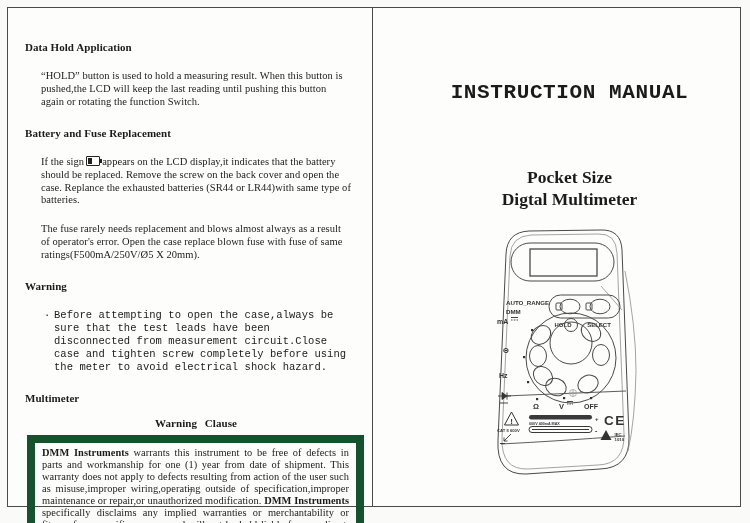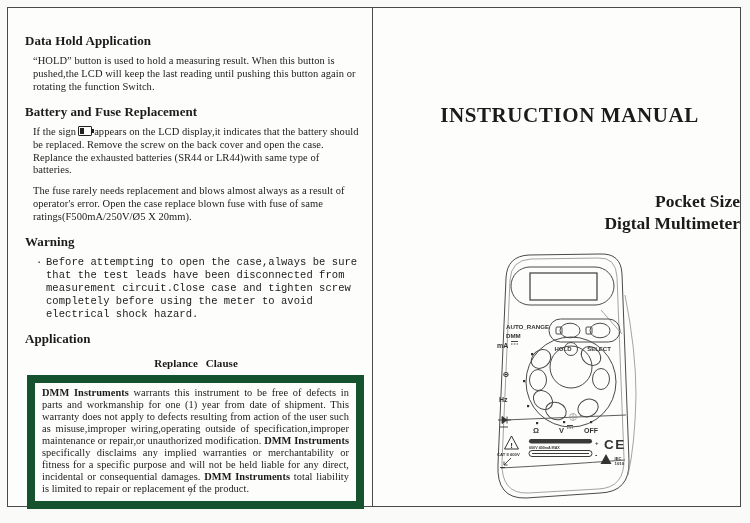--- a/index.html
+++ b/index.html
@@ -15,22 +15,22 @@
     display:flex;box-sizing:border-box;
   }
   
   .left-page{
     width:365px;border-right:1px solid #4a4a4a;box-sizing:border-box;
     padding:15px 5px 0 17px;position:relative;
     font-size:10.5px;line-height:12.9px;letter-spacing:0.05px;
   }
   .sec{margin-top:11px;}
   .sec.first{margin-top:0;}
-  .sec h4{font-size:13px;line-height:13px;margin:11px 0 1px 0;}
-  .sec p{margin:8px;}
+  .sec h4{font-size:11px;line-height:13px;margin:18px 0 1px 0;}
+  .sec p{margin:16px;}
   .para-gap{margin-top:11px;}
   .bullet{padding-left:13px;text-indent:-10px;margin:0;font-family:Liberation Mono, monospace;}
   .bullet .dot{display:inline-block;width:10px;text-indent:0;text-align:left;}
   .battery-ico{
     display:inline-block;vertical-align:-1px;width:12px;height:8px;
     border:1px solid #222;border-radius:1px;position:relative;margin:0 2px;
   }
   .battery-ico::after{
     content:"";position:absolute;right:-3px;top:2px;width:2px;height:4px;background:#222;
   }
@@ -44,25 +44,25 @@
     margin:5px 3px 0 2px;border:8px solid #14532d;padding:4px 7px 6px 7px;
     font-size:10.4px;line-height:12px;text-align:justify;
   }
   .warranty-box .b{font-weight:bold;}
   .pageno{
     position:absolute;left:180px;bottom:6px;font-size:10px;color:#555;
   }
   
   .right-page{flex:1;position:relative;box-sizing:border-box;}
   .rp-title{
-    margin-top:95px;padding-left:26px;text-align:center;
-    font-size:21px;font-weight:700;letter-spacing:0.6px;white-space:nowrap;
+    margin-top:73px;padding-left:26px;text-align:center;
+    font-size:21px;font-weight:700;letter-spacing:0.6px;white-space:nowrap;font-family:Liberation Mono, monospace;
   }
   .rp-sub{
-    margin-top:62px;padding-left:26px;text-align:right;
+    margin-top:62px;padding-left:26px;text-align:center;
     font-size:17.5px;font-weight:700;line-height:22px;
   }
   .meter{display:block;margin:16px 0 0 116px;}
   .meter text{font-family:"Liberation Sans", sans-serif;fill:#333;stroke:none;}
 </style>
 </head>
 <body>
 
 <div class="sheet">
 
@@ -78,27 +78,27 @@
       <p><span>If the sign</span><span class="battery-ico"><span class="cell"></span></span><span>appears on the LCD display,it indicates that the battery should be replaced. Remove the screw on the back cover and open the case. Replance the exhausted batteries (SR44 or LR44)with same type of batteries.</span></p>
       <p class="para-gap">The fuse rarely needs replacement and blows almost always as a result of operator's error. Open the case replace blown fuse with fuse of same ratings(F500mA/250V/Ø5 X 20mm).</p>
     </div>
 
     <div class="sec">
       <h4>Warning</h4>
       <p class="bullet"><span class="dot">·</span><span>Before attempting to open the case,always be sure that the test leads have been disconnected from measurement circuit.Close case and tighten screw completely before using the meter to avoid electrical shock hazard.</span></p>
     </div>
 
     <div class="sec">
-      <h4>Application</h4>
-    </div>
-
-    <div class="sec">
-    </div>
-
-    <div class="warranty-title">Replance Clause</div>
+      <h4>Multimeter</h4>
+    </div>
+
+    <div class="sec">
+    </div>
+
+    <div class="warranty-title">Warning Clause</div>
     <div class="warranty-box">
       <span class="b">DMM Instruments</span><span> warrants this instrument to be free of defects in parts and workmanship for one (1) year from date of shipment. This warranty does not apply to defects resulting from action of the user such as misuse,improper wiring,operating outside of specification,improper maintenance or repair,or unauthorized modification. </span><span class="b">DMM Instruments</span><span> specifically disclaims any implied warranties or merchantability or fitness for a specific purpose and will not be held liable for any direct, incidental or consequential damages. </span><span class="b">DMM Instruments</span><span> total liability is limited to repair or replacement of the product.</span>
     </div>
 
     <div class="pageno">7</div>
   </div>
 
   <div class="right-page">
     <div class="rp-title">INSTRUCTION MANUAL</div>
     <div class="rp-sub">

